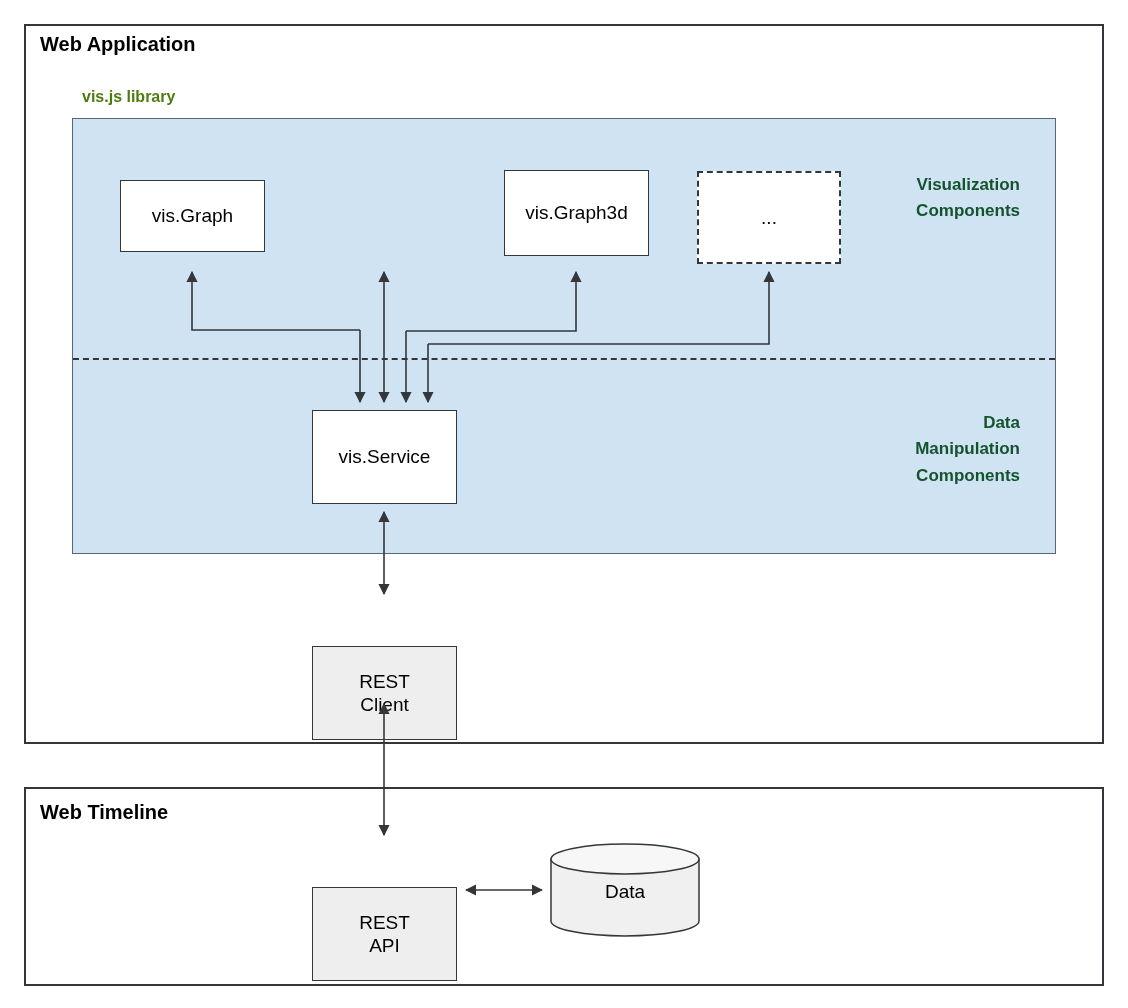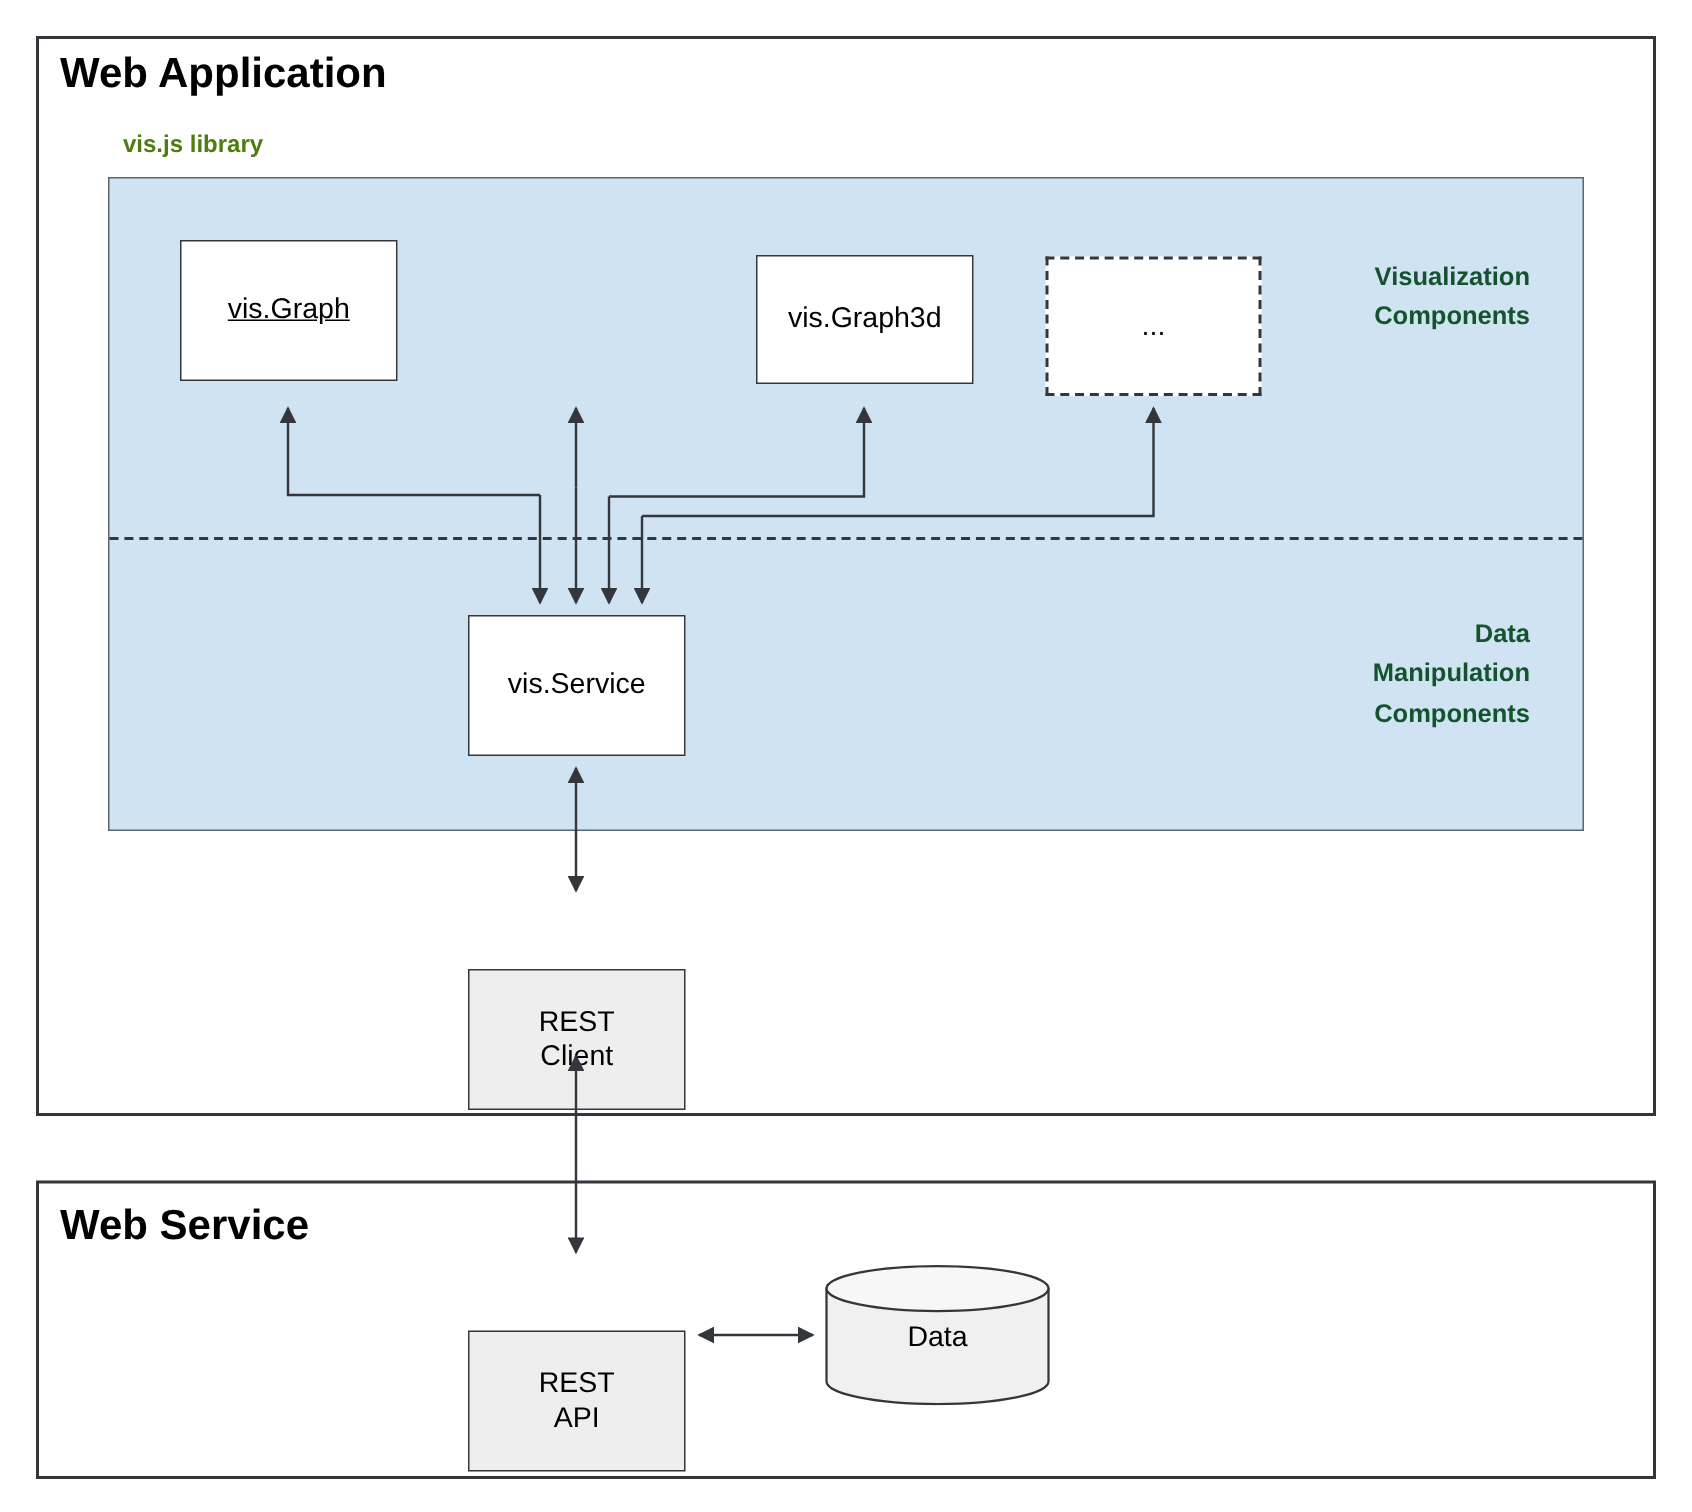--- a/index.html
+++ b/index.html
@@ -20,21 +20,21 @@
   
   .frame {
     position: absolute;
     border: 2px solid #33373b;
     background: transparent;
     box-sizing: border-box;
   }
   .frame-title {
     position: absolute;
     font-weight: bold;
-    font-size: 28px;
+    font-size: 20px;
     color: #000000;
     white-space: nowrap;
   }
   
   .lib-label {
     position: absolute;
     font-weight: bold;
     font-size: 16px;
     color: #4d7c0f;
     white-space: nowrap;
@@ -114,41 +114,41 @@
 
   <div class="frame" style="left:24px; top:24px; width:1080px; height:720px;"></div>
   <div class="frame-title" style="left:40px; top:33px;">Web Application</div>
 
   <div class="lib-label" style="left:82px; top:88px;">vis.js library</div>
 
   <div class="blue-panel" style="left:72px; top:118px; width:984px; height:436px;"></div>
 
   <div class="divider" style="left:73px; top:358px; width:982px;"></div>
 
-  <div class="node solid" style="left:120px; top:160px; width:145px; height:94px;text-decoration:underline;">vis.Graph</div>
+  <div class="node solid" style="left:120px; top:180px; width:145px; height:72px;">vis.Graph</div>
 
 
   <div class="node solid" style="left:504px; top:170px; width:145px; height:86px;">vis.Graph3d</div>
 
   <div class="node dashed" style="left:697px; top:171px; width:144px; height:93px;">...</div>
 
   <div class="node solid" style="left:312px; top:410px; width:145px; height:94px;">vis.Service</div>
 
   <div class="side-label" style="left:756px; top:172px; width:264px;">Visualization
 Components</div>
 
   <div class="side-label" style="left:756px; top:410px; width:264px;">Data
 Manipulation
 Components</div>
 
   <div class="node gray" style="left:312px; top:602px; width:145px; height:94px;">REST
 Client</div>
 
   <div class="frame" style="left:24px; top:787px; width:1080px; height:199px;"></div>
-  <div class="frame-title" style="left:40px; top:801px;">Web Service</div>
+  <div class="frame-title" style="left:40px; top:801px;">Web Timeline</div>
 
   <div class="node gray" style="left:312px; top:843px; width:145px; height:94px;">REST
 API</div>
 
   <div class="cylinder" style="left:550px; top:843px; width:150px; height:94px;">
     <svg width="150" height="94" viewBox="0 0 150 94">
       <path d="M1,16 L1,78 A74,15 0 0 0 149,78 L149,16 Z" fill="#f0f0f0" stroke="#33373b" stroke-width="1.5"></path>
       <ellipse cx="75" cy="16" rx="74" ry="15" fill="#f7f7f7" stroke="#33373b" stroke-width="1.5"></ellipse>
     </svg>
     <div class="cyl-label" style="left:0; top:38px;">Data</div>

